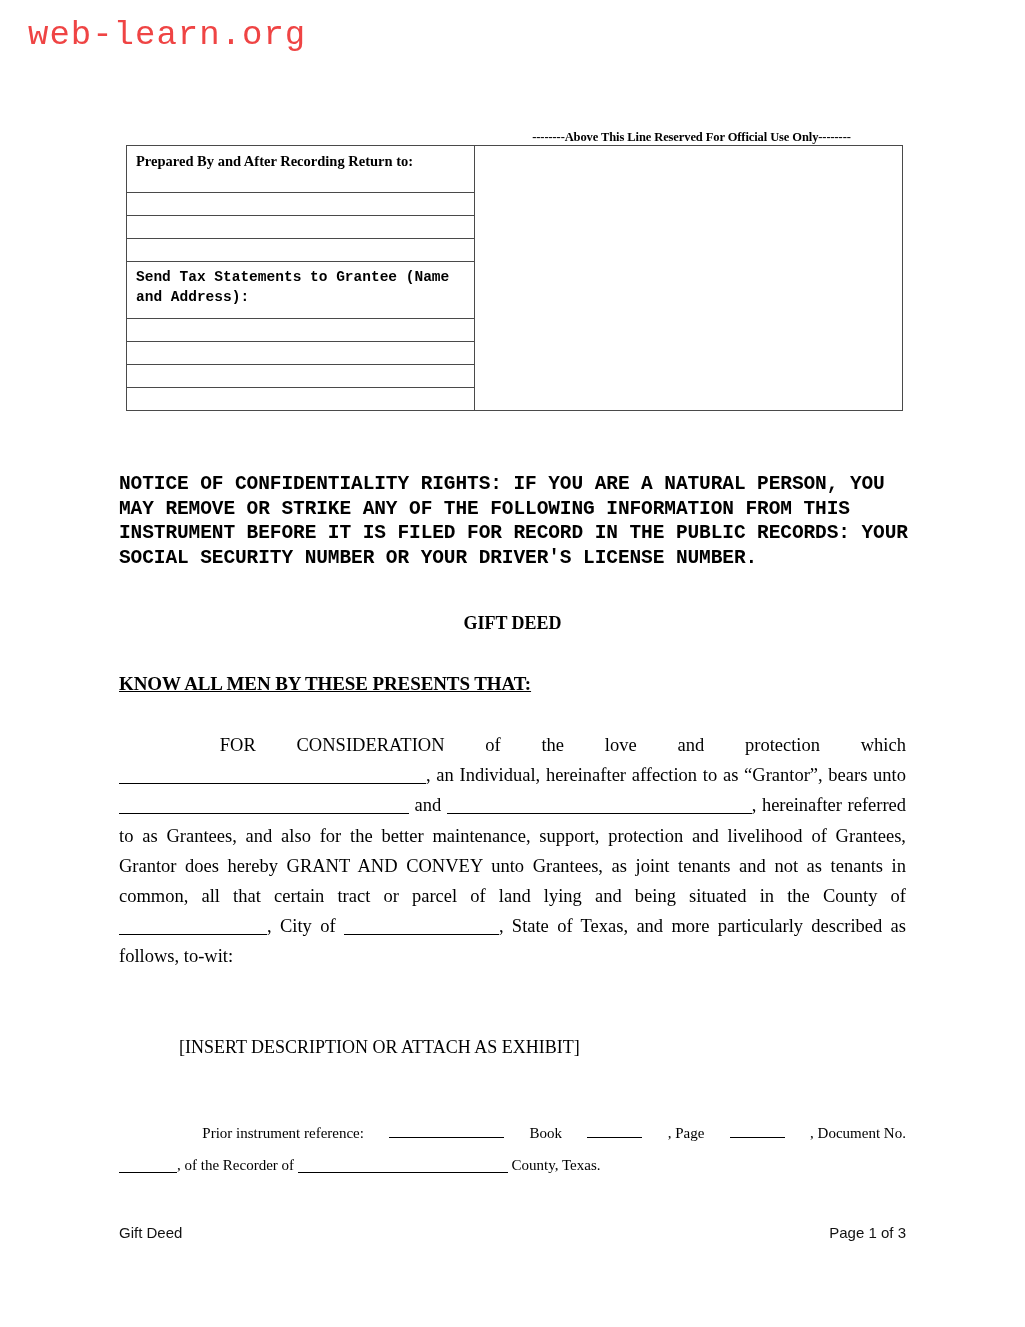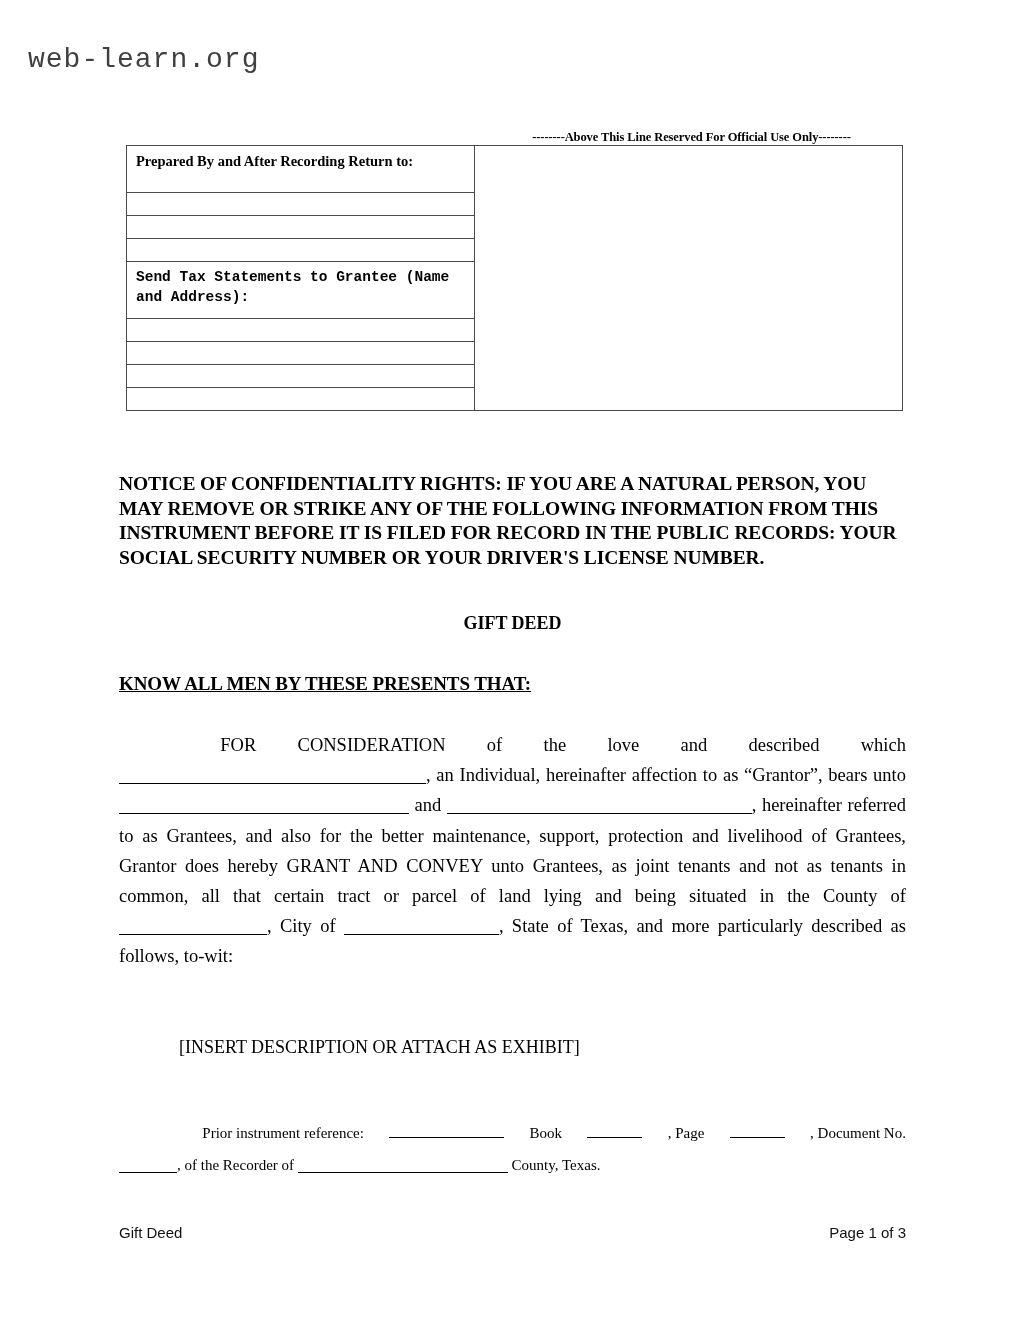--- a/index.html
+++ b/index.html
@@ -13,25 +13,25 @@
     position: relative;
     font-family: "Liberation Serif", "DejaVu Serif", serif;
     color: #000000;
     overflow: hidden;
   }
 
   
   .watermark {
     position: absolute;
     left: 28px;
-    top: 44px;
+    top: 16px;
     font-family: "Liberation Mono", "DejaVu Sans Mono", monospace;
-    font-size: 28px;
+    font-size: 34px;
     letter-spacing: 1px;
-    color: #404040;
+    color: #ef4444;
     white-space: nowrap;
   }
 
   
   .rec-table {
     position: absolute;
     left: 126px;
     top: 145px;
     width: 774px;
     border-collapse: collapse;
@@ -78,20 +78,21 @@
   
   .notice {
     position: absolute;
     left: 119px;
     top: 472px;
     width: 790px;
     font-weight: bold;
     font-size: 19.5px;
     line-height: 24.5px;
     letter-spacing: -0.1px;
+    font-family: Liberation Mono, monospace;
   }
 
   
   .deed-title {
     position: absolute;
     left: 119px;
     top: 613px;
     width: 787px;
     text-align: center;
     font-weight: bold;
@@ -239,21 +240,21 @@
 
 <div class="body-block p1">
   <span class="wide-line">
     <span class="para-indent"></span>
     <span>FOR</span>
     <span>CONSIDERATION</span>
     <span>of</span>
     <span>the</span>
     <span>love</span>
     <span>and</span>
-    <span>described</span>
+    <span>protection</span>
     <span>which</span>
   </span><span class="blank bl-grantor"></span><span>, an Individual, hereinafter affection to as “Grantor”, bears</span>
   <span>unto</span>
   <span class="blank bl-grantee1"></span>
   <span>and</span>
   <span class="blank bl-grantee2"></span><span>, hereinafter</span>
   <span>referred to as Grantees, and also for the better maintenance, support, protection and livelihood of Grantees, Grantor does hereby GRANT AND CONVEY unto Grantees, as joint tenants and not as tenants in common,  all that certain tract or parcel of land lying and being situated in the County</span>
   <span>of</span>
   <span class="blank bl-county"></span><span>, City of</span>
   <span class="blank bl-city"></span><span>,  State of Texas, and more particularly described as follows, to-wit:</span>

